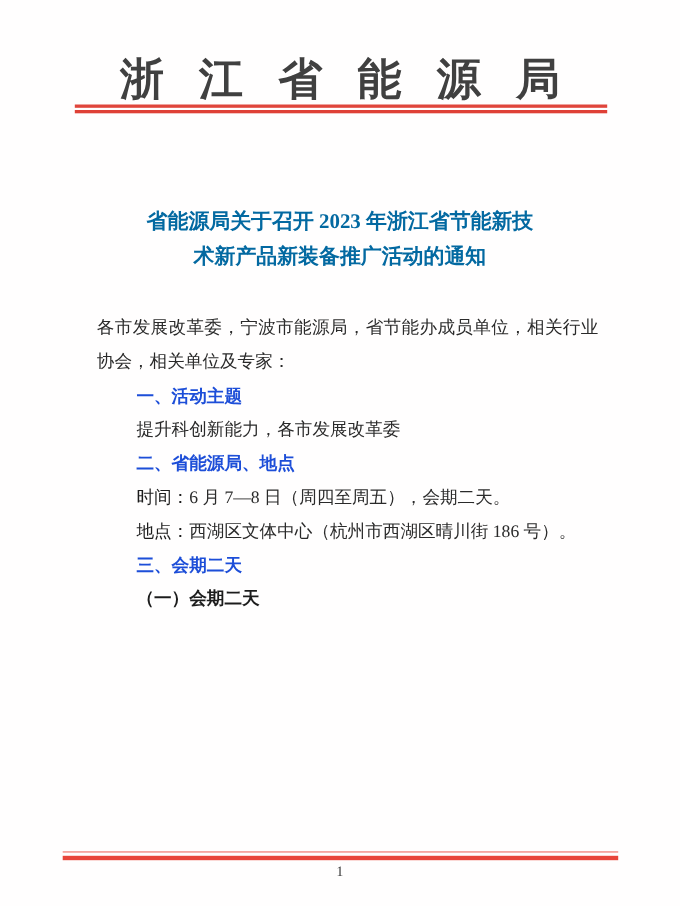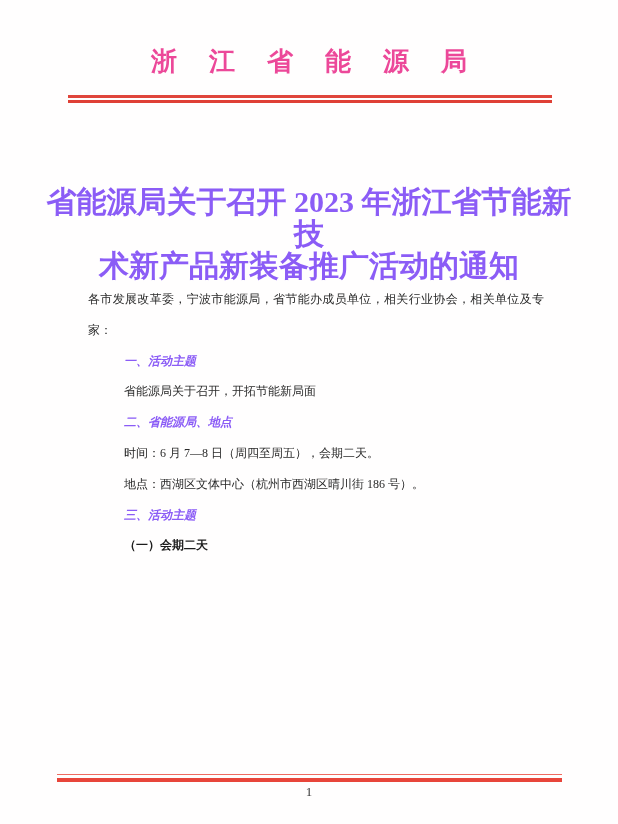--- a/index.html
+++ b/index.html
@@ -8,50 +8,50 @@
     width:618px;height:824px;
     background:#fffefe;
     overflow:hidden;
     font-family:"Liberation Serif","DejaVu Serif",serif;
     color:#2a2a2a;
   }
   
   .masthead{
     position:absolute;top:44px;left:0;right:0;
     text-align:center;
-    font-size:26px;font-weight:bold;
-    color:#ec4899;
+    font-size:40px;font-weight:bold;
+    color:#404040;
     letter-spacing:32px;text-indent:32px;
     white-space:nowrap;
   }
   .masthead-rule{
     position:absolute;top:95px;left:68px;width:484px;
     height:2px;
     border-top:3px solid #e0453b;
     border-bottom:3px solid #df4036;
   }
   
   .notice-title{
     position:absolute;top:186px;left:40px;right:40px;
     text-align:center;
-    font-size:30px;line-height:32px;
-    font-weight:bold;color:#8b5cf6;
+    font-size:19px;line-height:32px;
+    font-weight:bold;color:#0369a1;
   }
   
   .content{
     position:absolute;top:284px;left:88px;width:456px;
-    font-size:12px;line-height:30.8px;
+    font-size:16px;line-height:30.8px;
     text-align:justify;
   }
   .content p{margin:0;}
   .indent{text-indent:36px;}
   .nowrap{white-space:nowrap;}
   .sec-heading{
     font-family:"Liberation Sans","DejaVu Sans",sans-serif;
-    font-weight:700;color:#8b5cf6;font-style:italic;
+    font-weight:700;color:#1d4ed8;
   }
   .inline-label{
     font-family:"Liberation Sans","DejaVu Sans",sans-serif;
     font-weight:400;color:#1c1c1c;
   }
   .sub-heading{
     font-weight:700;color:#1c1c1c;
   }
   
   .footer-rule{
@@ -80,29 +80,29 @@
     <div>术新产品新装备推广活动的通知</div>
   </div>
 
   <div class="content">
 
     <p>各市发展改革委，宁波市能源局，省节能办成员单位，相关行业协会，相关单位及专家：</p>
 
 
     <p class="indent nowrap sec-heading">一、活动主题</p>
 
-    <p class="indent nowrap">省能源局关于召开，开拓节能新局面</p>
+    <p class="indent nowrap">提升科创新能力，各市发展改革委</p>
 
     <p class="indent nowrap sec-heading">二、省能源局、地点</p>
 
     <p class="indent nowrap"><span class="inline-label">时间：</span><span>6 月 7—8 日（周四至周五），会期二天。</span></p>
 
     <p class="indent nowrap"><span class="inline-label">地点：</span><span>西湖区文体中心（杭州市西湖区晴川街 186 号）。</span></p>
 
-    <p class="indent nowrap sec-heading">三、活动主题</p>
+    <p class="indent nowrap sec-heading">三、会期二天</p>
 
     <p class="indent nowrap sub-heading">（一）会期二天</p>
 
 
   </div>
 
   <div class="footer-rule"></div>
 
   <div class="page-number">1</div>
 

